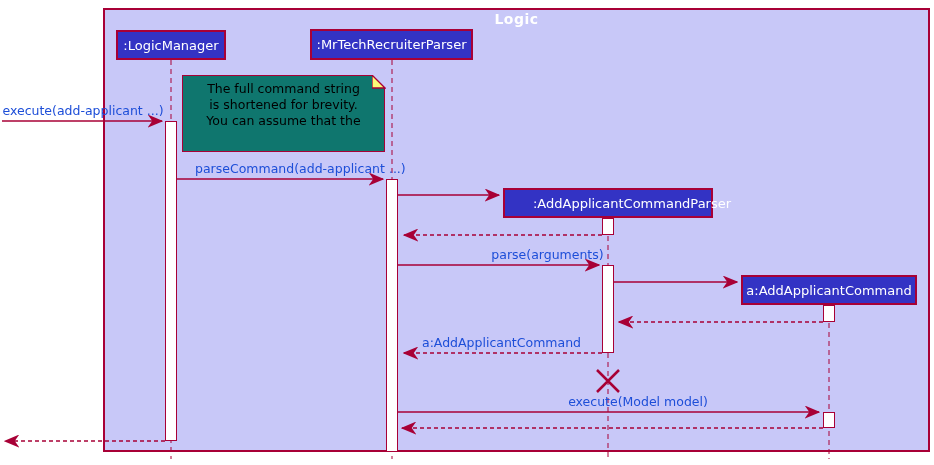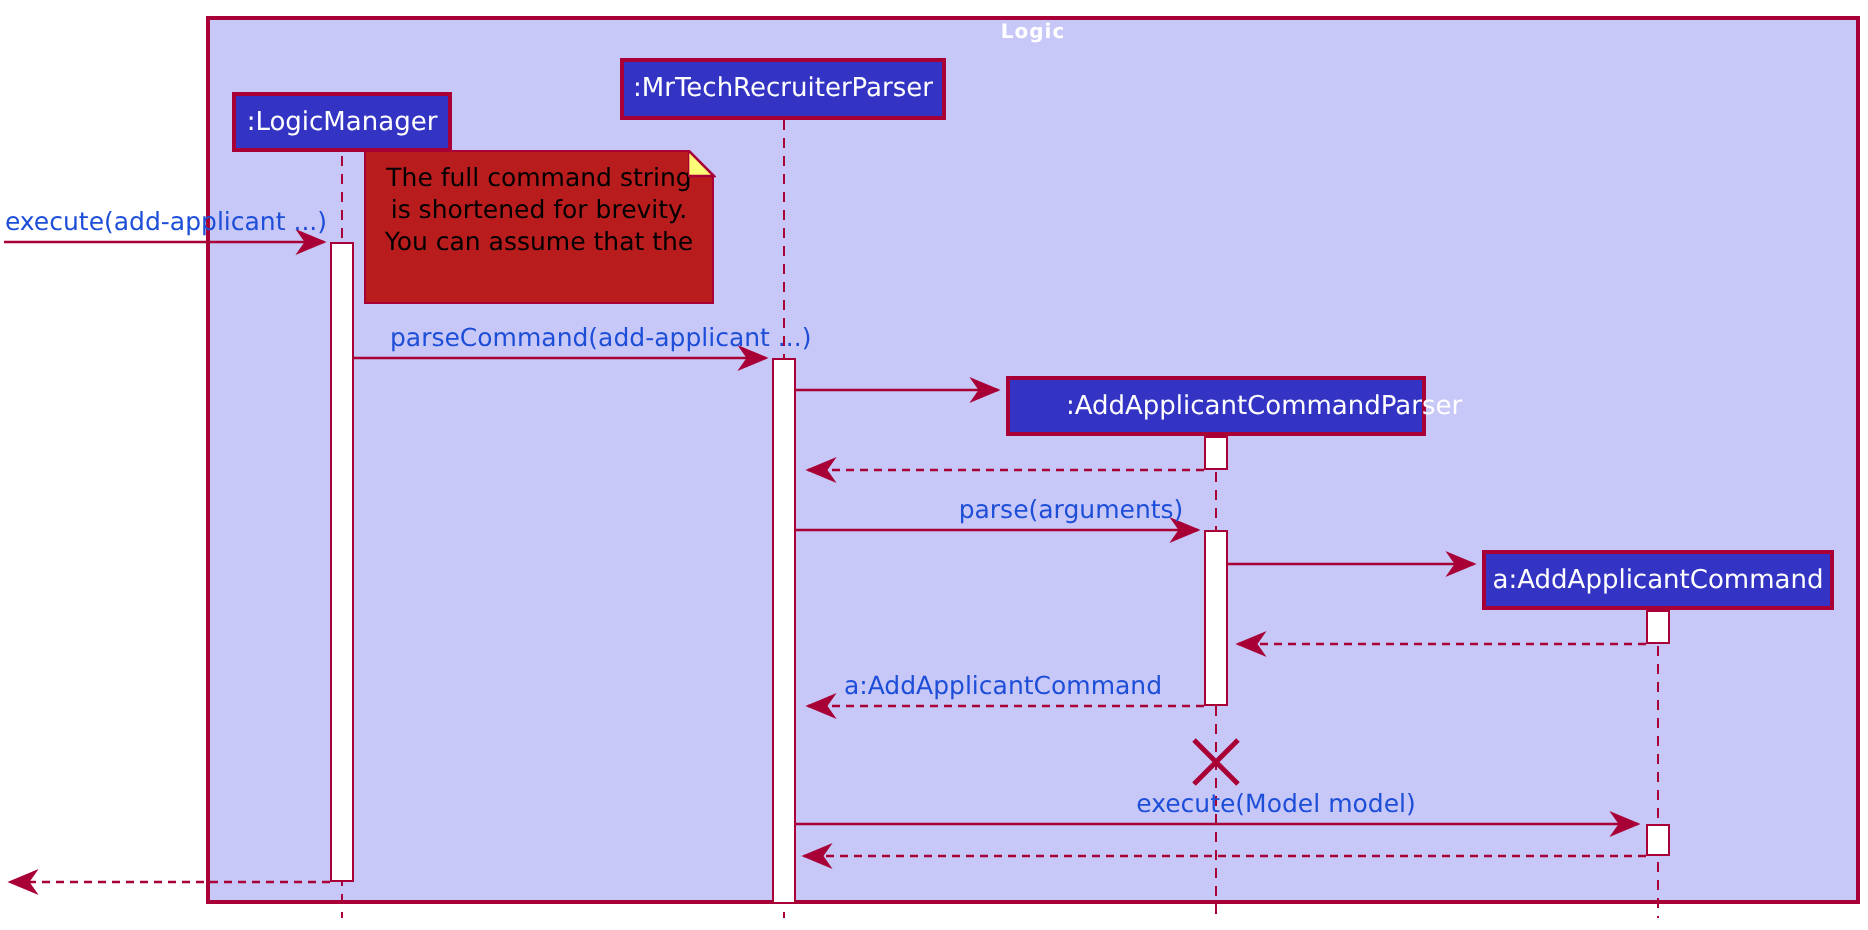--- a/index.html
+++ b/index.html
@@ -1,29 +1,29 @@
 <!DOCTYPE html>
 <html><head>
 <meta charset="utf-8">
 <style>
   html,body{margin:0;padding:0;}
   body{font-family:"DejaVu Sans", sans-serif; background:#ffffff;}
   .canvas{position:relative; width:934px; height:465px; background:#ffffff; overflow:hidden;}
   .frame{position:absolute; left:103px; top:8px; width:827px; height:444px;
          box-sizing:border-box; background:#C8C8F8; border:2px solid #A80036;}
   .frame-title{position:absolute; left:103px; top:11px; width:827px; text-align:center;
-         color:#ffffff; font-weight:bold; font-size:10px; letter-spacing:0.5px;}
+         color:#ffffff; font-weight:bold; font-size:14px; letter-spacing:0.5px;}
   .svg-layer{position:absolute; left:0; top:0; width:934px; height:465px; pointer-events:none;}
   .participant{position:absolute; box-sizing:border-box; background:#3333C4; border:2px solid #A80036;
          color:#ffffff; font-size:13px; display:flex; align-items:center; justify-content:center;
          white-space:nowrap;}
   .activation{position:absolute; box-sizing:border-box; width:12px; background:#ffffff; border:1px solid #A80036;}
   .msg-label{position:absolute; color:#1d4ed8; font-size:12.5px; text-align:center; white-space:nowrap;}
-  .note{position:absolute; left:182px; top:75px; width:175px; height:77px; box-sizing:border-box;
-        background:#b91c1c; border:1.5px solid #A80036; color:#000; font-size:12.5px;
+  .note{position:absolute; left:182px; top:75px; width:203px; height:77px; box-sizing:border-box;
+        background:#0f766e; border:1.5px solid #A80036; color:#000; font-size:12.5px;
         text-align:center; padding-top:5px; line-height:16px;}
   .note-fold{position:absolute; top:-1.5px; right:-1.5px; width:14px; height:14px;}
 </style>
 </head>
 <body>
 
 <div class="canvas">
 
   <div class="frame"></div>
   <div class="frame-title">Logic</div>
@@ -59,21 +59,21 @@
       <line x1="614" y1="282" x2="737" y2="282" marker-end="url(#mhead)"></line>
       <line x1="823" y1="322" x2="619" y2="322" marker-end="url(#mhead)" stroke-dasharray="4,3"></line>
       <line x1="602" y1="353" x2="404" y2="353" marker-end="url(#mhead)" stroke-dasharray="4,3"></line>
       <line x1="398" y1="412" x2="819" y2="412" marker-end="url(#mhead)"></line>
       <line x1="823" y1="428" x2="402" y2="428" marker-end="url(#mhead)" stroke-dasharray="4,3"></line>
       <line x1="165" y1="441" x2="5" y2="441" marker-end="url(#mhead)" stroke-dasharray="4,3"></line>
       <path d="M597,370 L619,392 M619,370 L597,392" stroke-width="2.5"></path>
     </g>
   </svg>
 
-  <div class="participant" style="left:116px; top:30px; width:110px; height:30px;margin-top:16px;">
+  <div class="participant" style="left:116px; top:30px; width:110px; height:30px;">
     <span>:LogicManager</span>
   </div>
   <div class="participant" style="left:310px; top:29px; width:163px; height:31px;">
     <span>:MrTechRecruiterParser</span>
   </div>
   <div class="participant" style="left:503px; top:188px; width:210px; height:30px;padding-left:48px;">
     <span>:AddApplicantCommandParser</span>
   </div>
   <div class="participant" style="left:741px; top:275px; width:176px; height:30px;">
     <span>a:AddApplicantCommand</span>
@@ -84,17 +84,17 @@
       <path d="M0,0 L14,14 L14,0 Z" fill="#C8C8F8"></path>
       <path d="M0,0 L13,13 L0,13 Z" fill="#FBFB77" stroke="#A80036" stroke-width="1.3"></path>
     </svg>
     <div>The full command string</div>
     <div>is shortened for brevity.</div>
     <div>You can assume that the</div>
   </div>
 
   <div class="msg-label" style="left:2px; top:103px; width:162px;">execute(add-applicant ...)</div>
   <div class="msg-label" style="left:195px; top:161px; width:208px;">parseCommand(add-applicant ...)</div>
-  <div class="msg-label" style="left:398px; top:247px; width:203px;padding-left:36px;">parse(arguments)</div>
+  <div class="msg-label" style="left:410px; top:247px; width:203px;padding-left:36px;">parse(arguments)</div>
   <div class="msg-label" style="left:400px; top:335px; width:203px;">a:AddApplicantCommand</div>
   <div class="msg-label" style="left:398px; top:394px; width:424px;padding-left:28px;">execute(Model model)</div>
 
 </div>
 
 </body></html>

